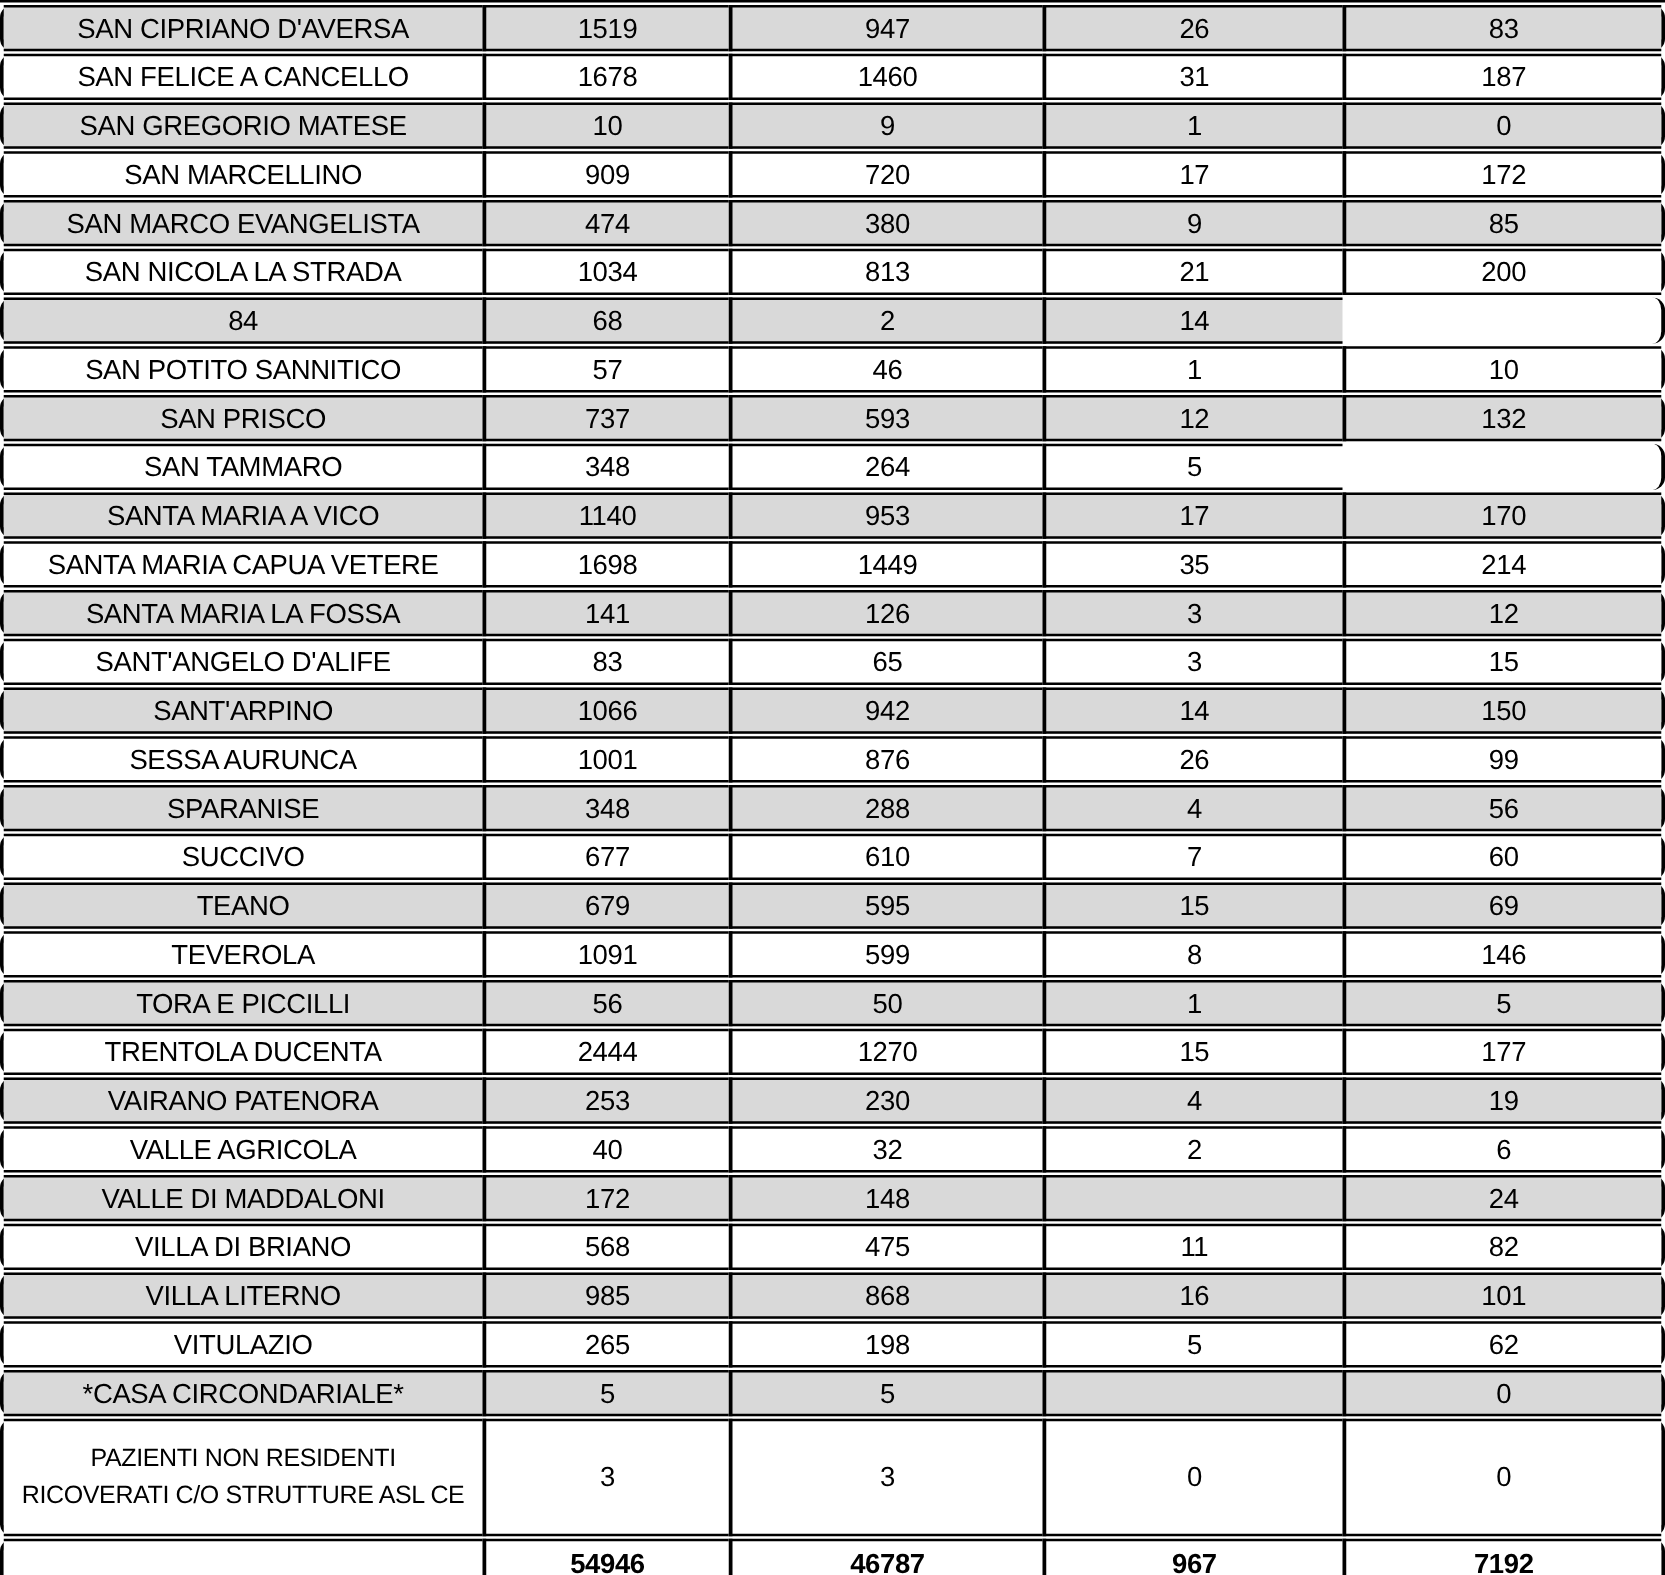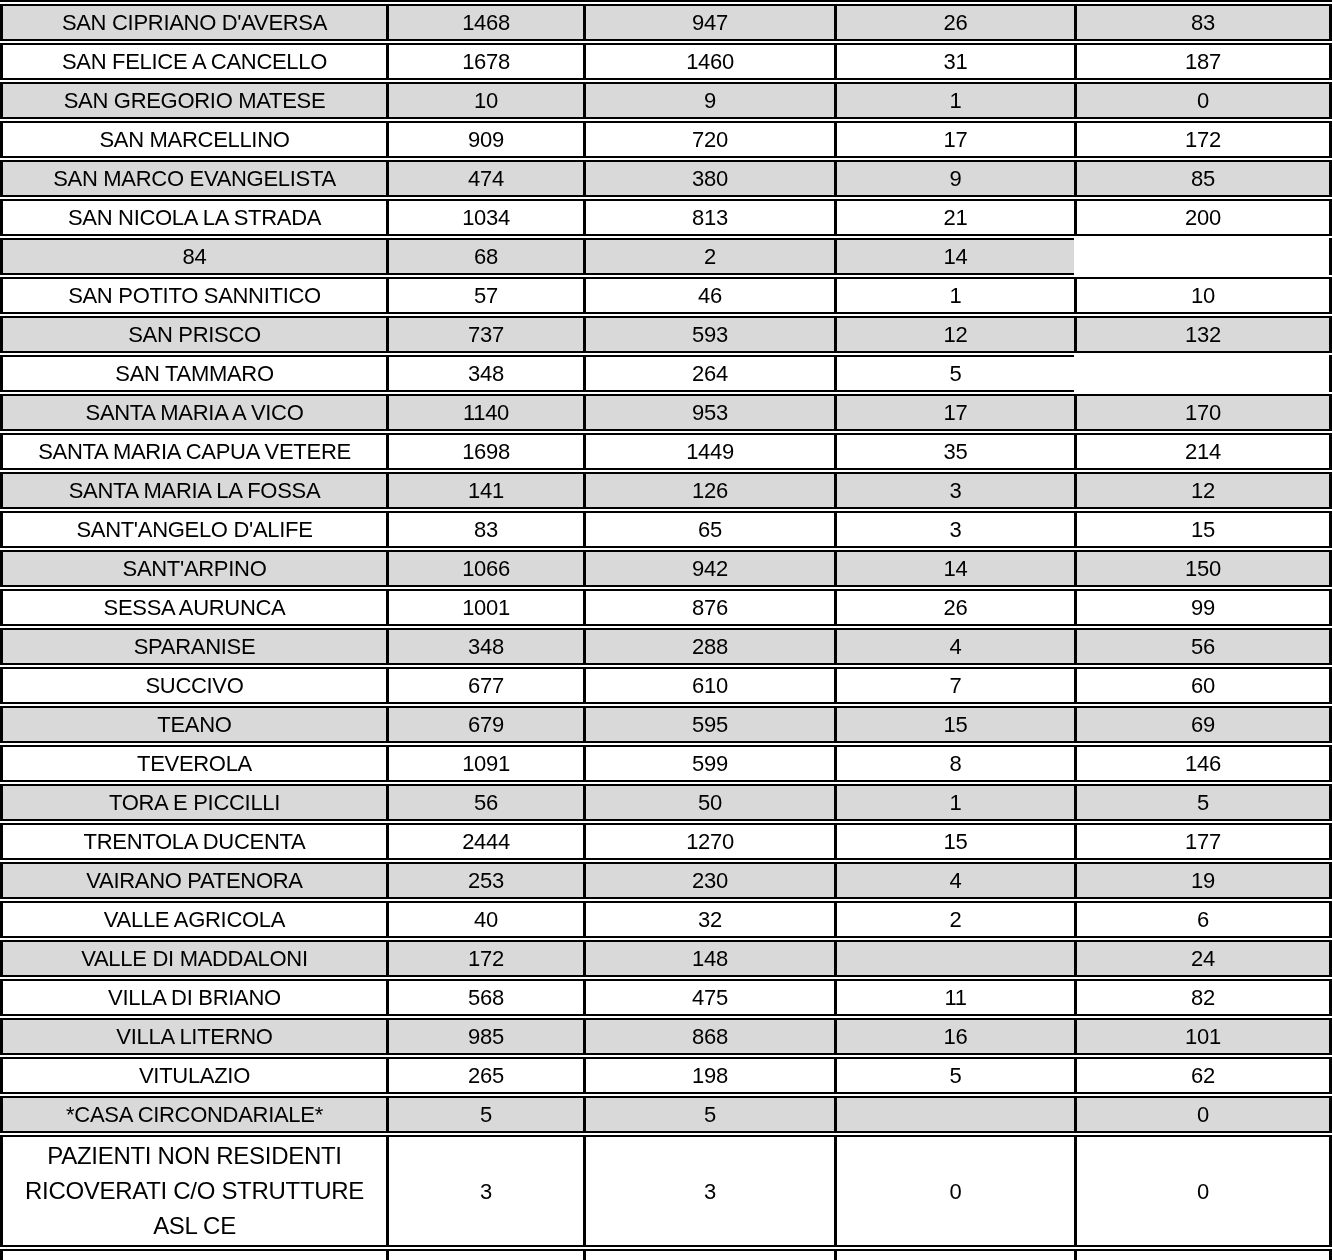--- a/index.html
+++ b/index.html
@@ -22,20 +22,21 @@
     row-gap: 2px;               
     background: #ffffff;
     padding-top: 2px;
   }
   .row {
     display: grid;
     grid-template-columns: 383px 197px 251px 240px 1fr;
     border-left: 3px solid #000;
     border-right: 3px solid #000;
     box-sizing: border-box;
+    border-radius: 10px;
   }
   .cell {
     box-sizing: border-box;
     border-top: 2px solid #000;
     border-bottom: 2px solid #000;
     min-height: 37px;
     display: flex;
     align-items: center;
     justify-content: center;
     text-align: center;
@@ -53,39 +54,39 @@
     background: #d9d9d9;
   }
   .row.row-tall .cell,
   .row.row-total .cell {
     background: #ffffff !important;
   }
   .row.row-tall .cell {
     min-height: 94px;
   }
   .row.row-tall .cell.name-cell {
-    font-size: 24px;
+    font-size: 20px;
     line-height: 1.45;
     padding: 2px 10px;
   }
   .row.row-total .cell {
     min-height: 40px;
     font-weight: bold;
   }
   .name-cell {
     overflow: hidden;
   }
 </style>
 </head>
 <body>
 
 <div class="table-wrap" id="table-root">
     <div class="row">
       <div class="cell name-cell">SAN CIPRIANO D'AVERSA</div>
-      <div class="cell num-cell">1468</div>
+      <div class="cell num-cell">1519</div>
       <div class="cell num-cell">947</div>
       <div class="cell num-cell">26</div>
       <div class="cell num-cell">83</div>
     </div>
     <div class="row">
       <div class="cell name-cell">SAN FELICE A CANCELLO</div>
       <div class="cell num-cell">1678</div>
       <div class="cell num-cell">1460</div>
       <div class="cell num-cell">31</div>
       <div class="cell num-cell">187</div>

